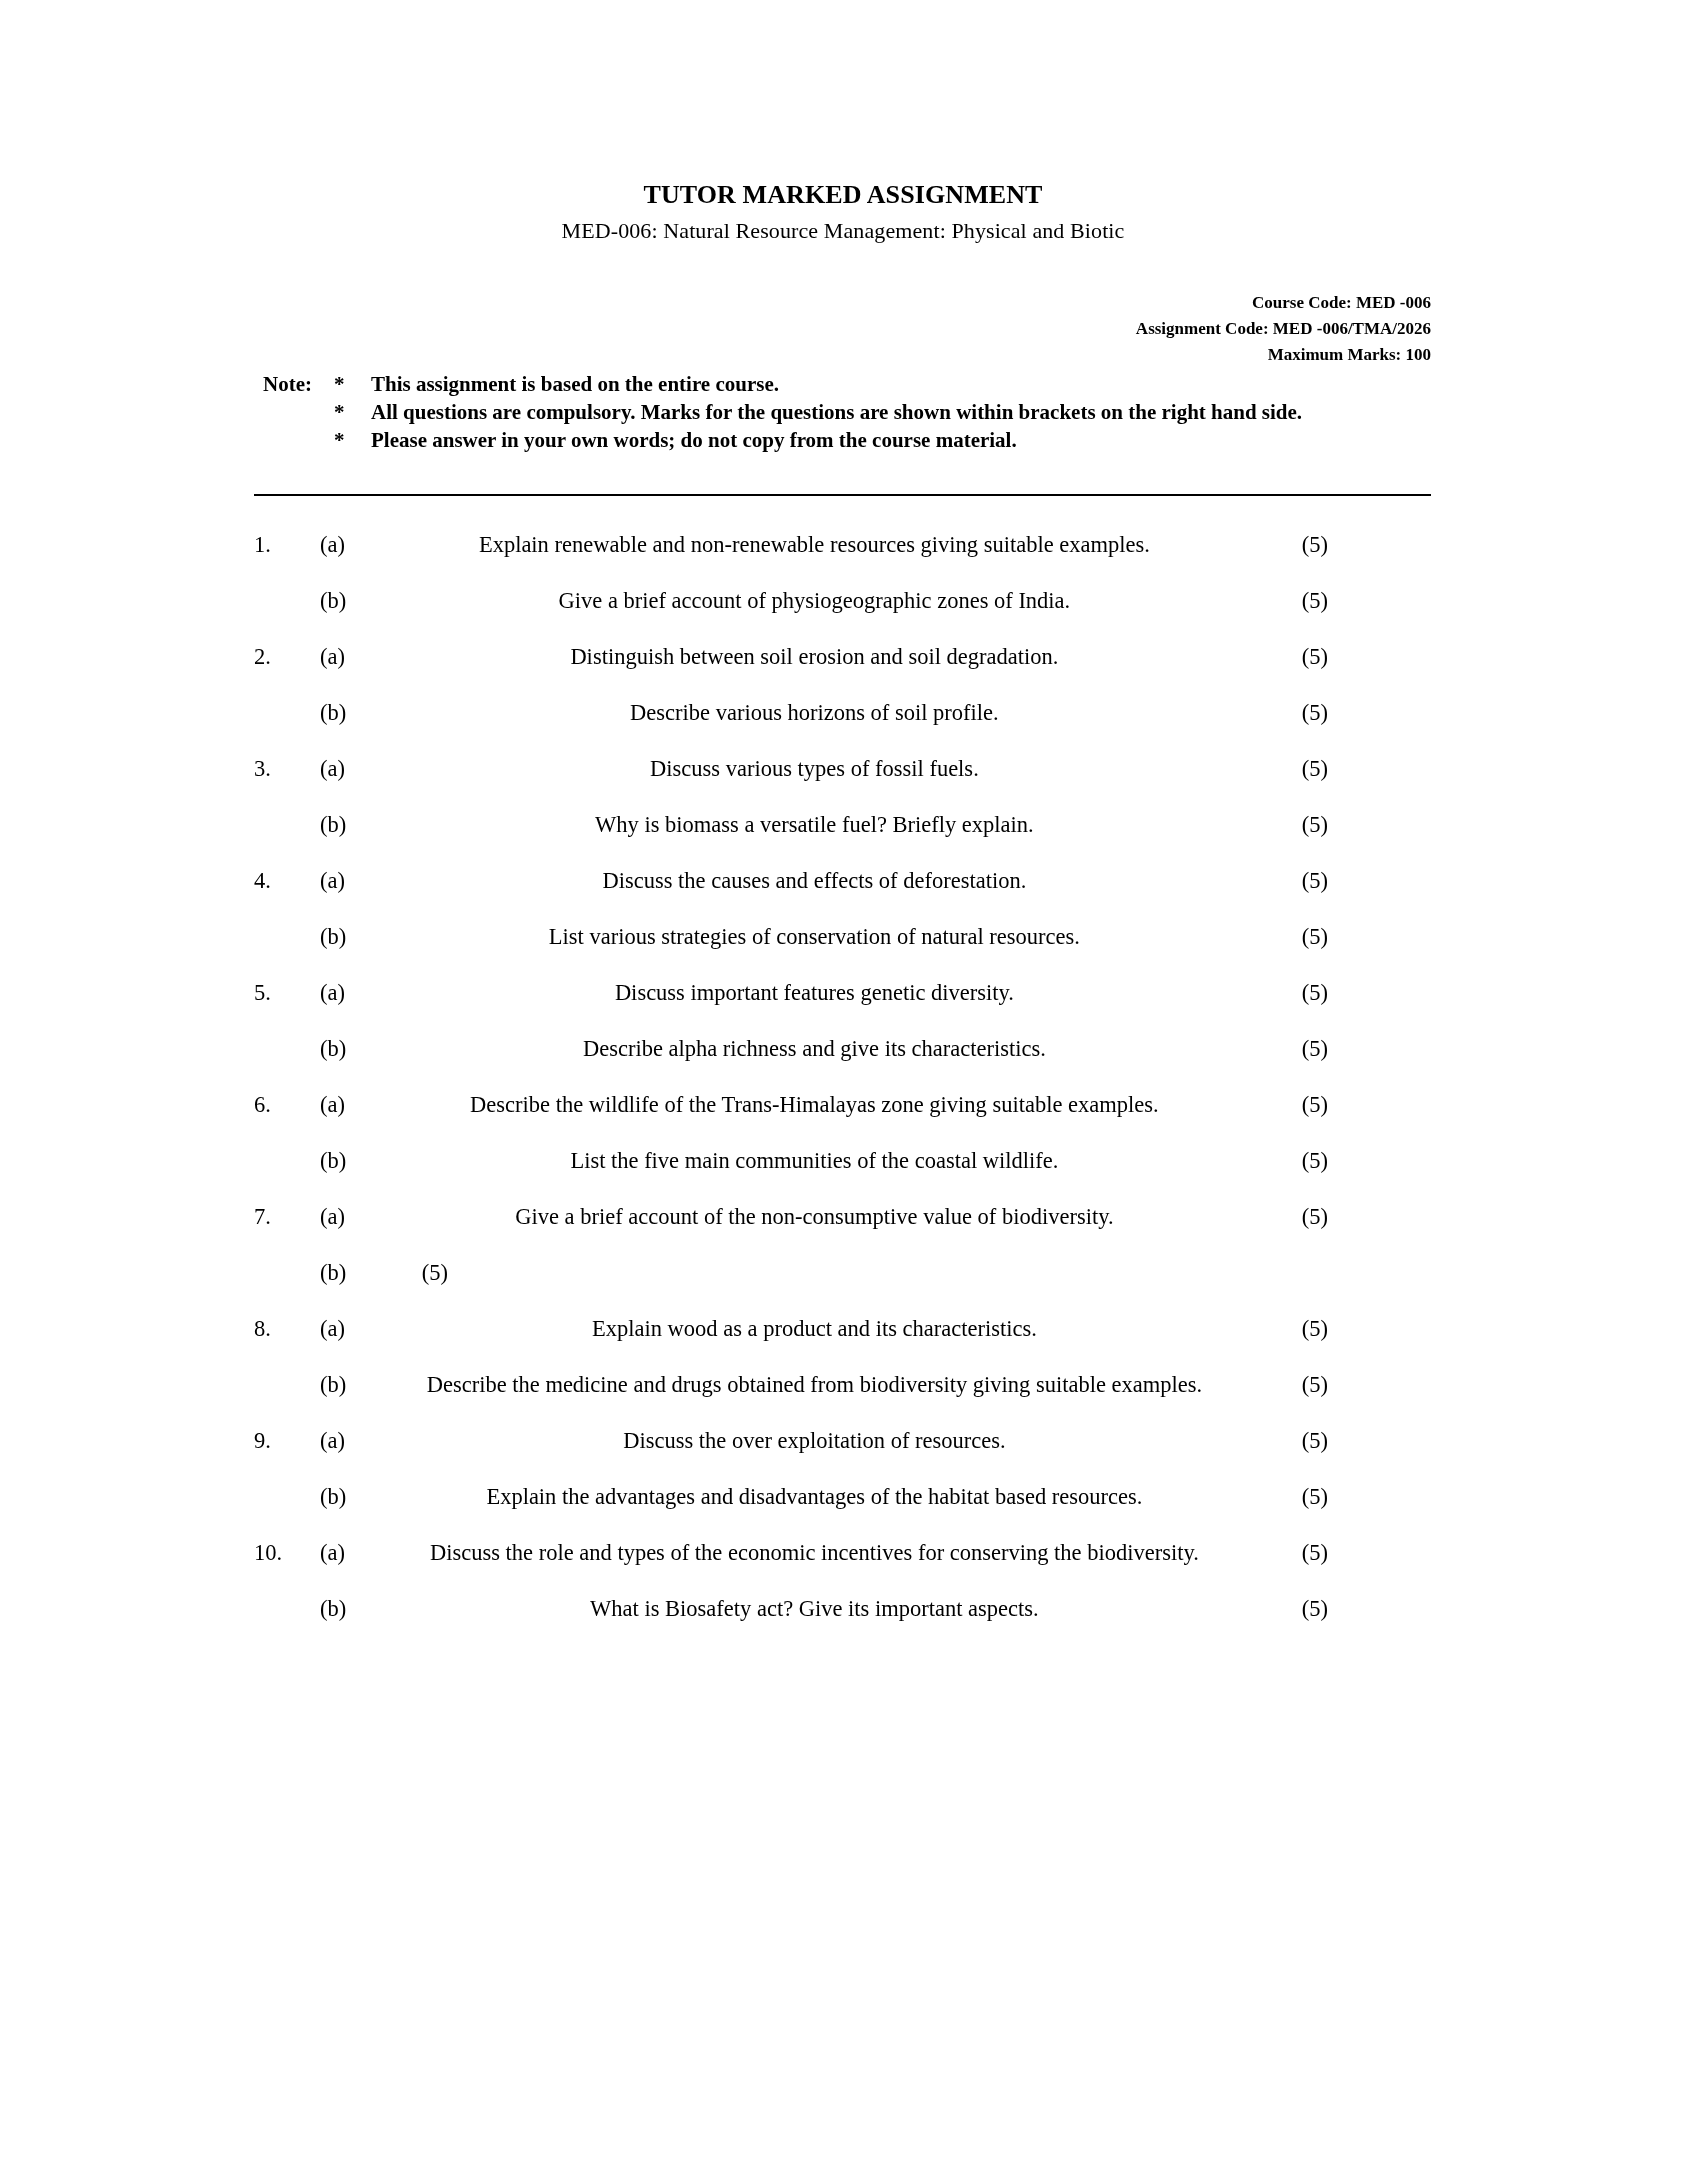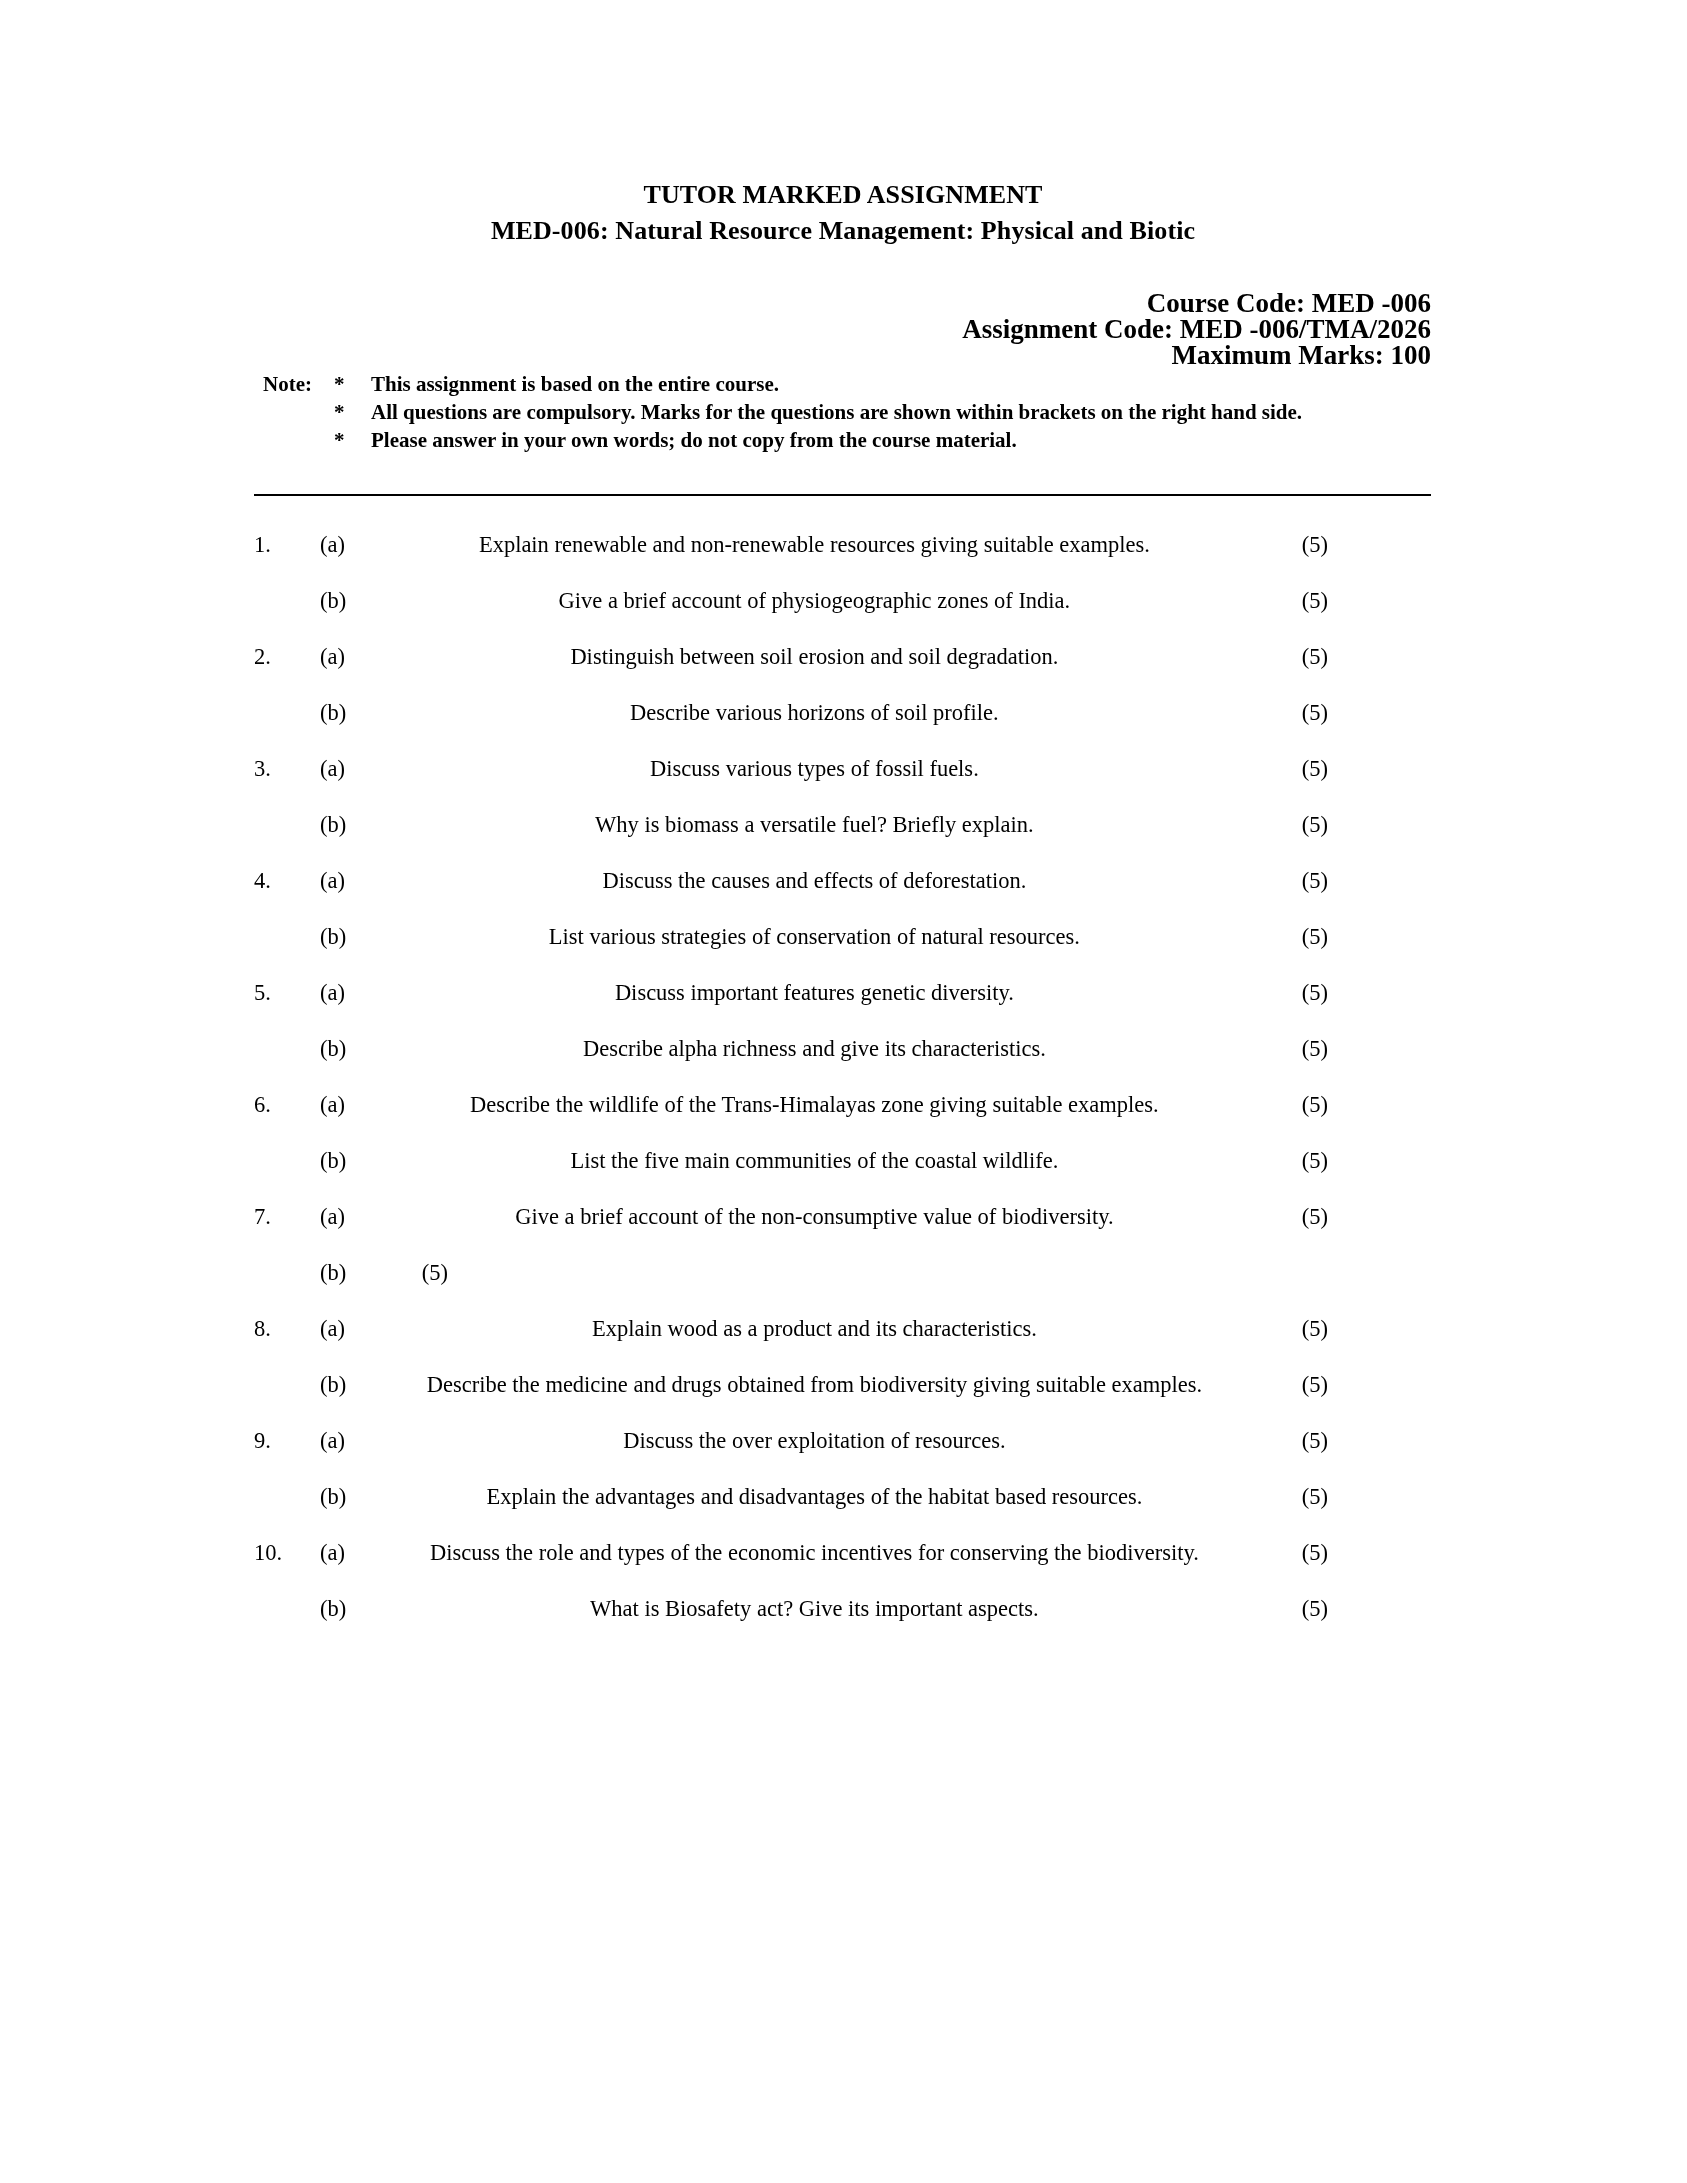--- a/index.html
+++ b/index.html
@@ -34,35 +34,35 @@
     width: 1178px;
     text-align: center;
   }
   .doc-title-line {
     font-weight: bold;
     font-size: 26px;
     line-height: 36px;
     letter-spacing: 0.1px;
   }
   .doc-subtitle-line {
-    font-weight: bold;
-    font-size: 26px;
+    font-weight: normal;
+    font-size: 22px;
     line-height: 36px;
     letter-spacing: 0.1px;
   }
 
   
   .code-block {
     position: absolute;
     left: 254px;
     top: 290px;
     width: 1177px;
     text-align: right;
     font-weight: bold;
-    font-size: 27px;
+    font-size: 17px;
     line-height: 26px;
   }
   .code-line { white-space: nowrap; }
 
   
   .note-block {
     position: absolute;
     left: 263px;
     top: 370px;
     width: 1178px;

